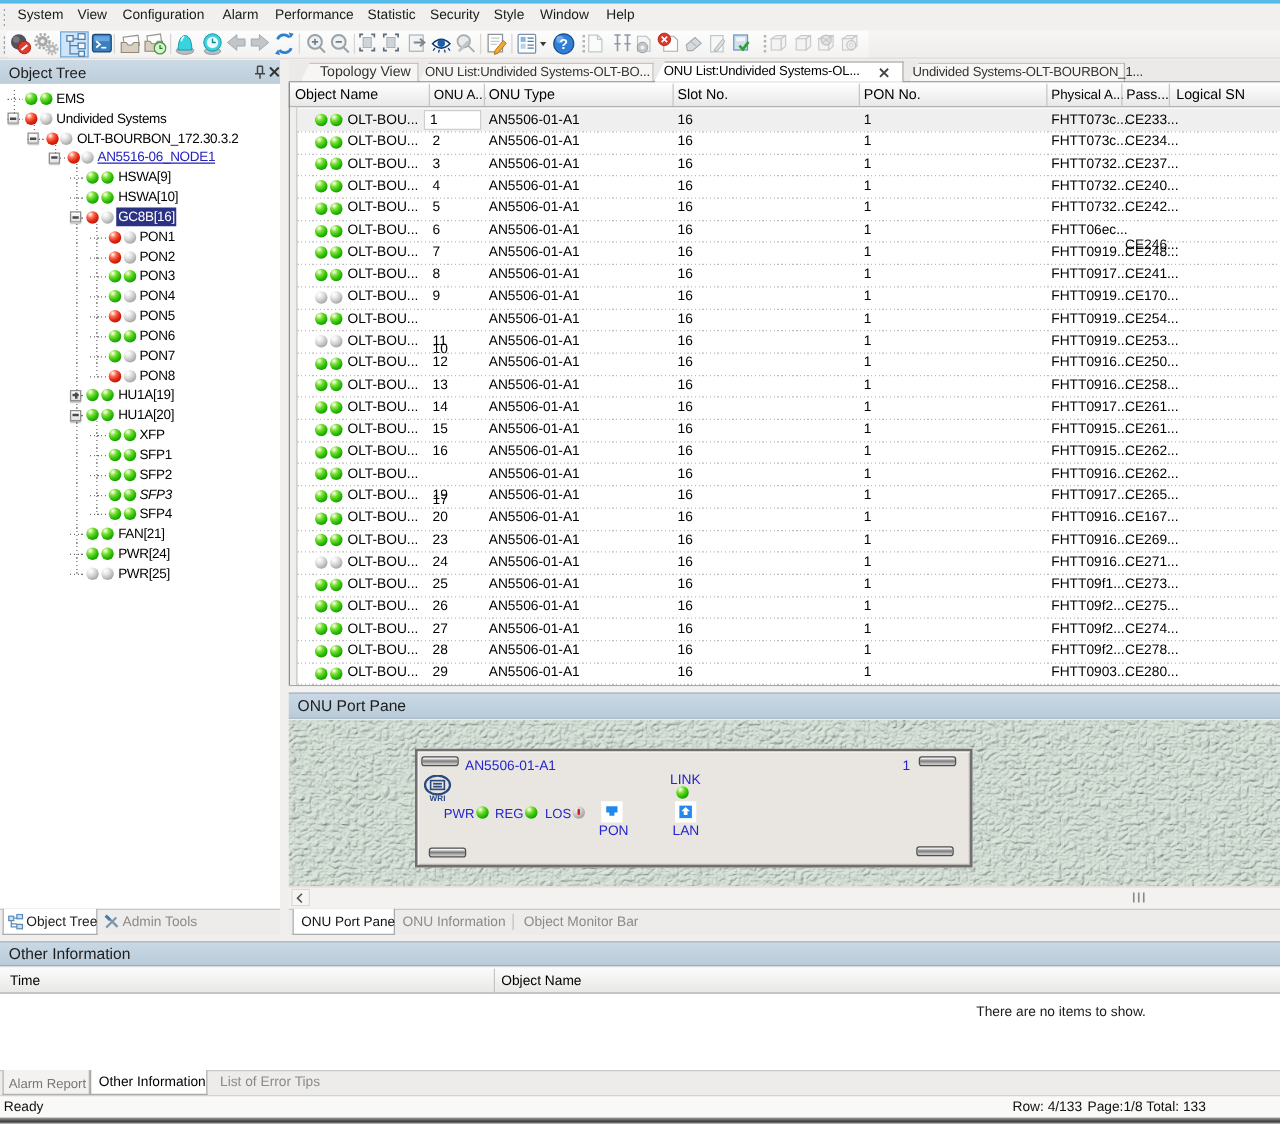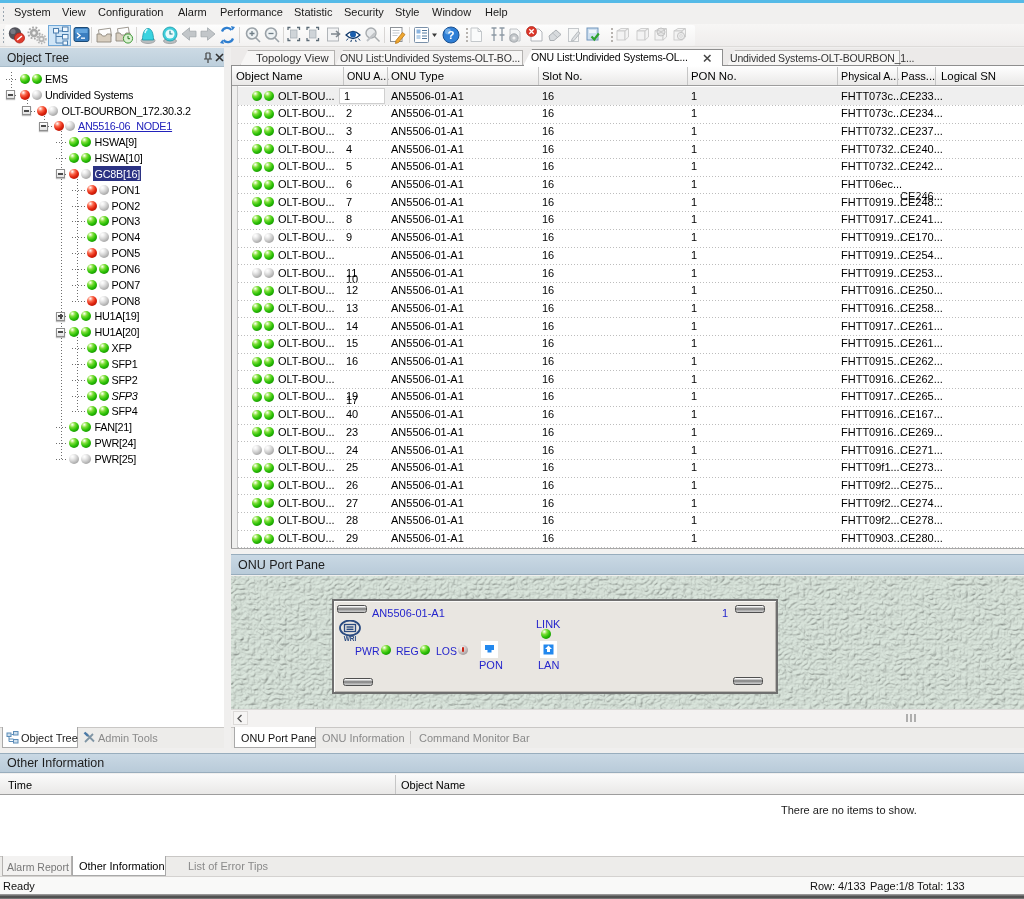--- a/index.html
+++ b/index.html
@@ -545,21 +545,21 @@
 <div class="cell" style="left:346px;top:388.4px;">19</div>
 <div class="cell" style="left:391px;top:388.4px;">AN5506-01-A1</div>
 <div class="cell" style="left:542px;top:388.4px;">16</div>
 <div class="cell" style="left:691px;top:388.4px;">1</div>
 <div class="cell" style="left:841px;top:388.4px;">FHTT0917...</div>
 <div class="cell" style="left:900px;top:388.4px;">CE265...</div>
 <div class="rowline" style="top:405.8px;"></div>
 <div class="led g" style="left:252px;top:409.6px;"></div>
 <div class="led g" style="left:263.5px;top:409.6px;"></div>
 <div class="cell" style="left:278px;top:406.1px;">OLT-BOU...</div>
-<div class="cell" style="left:346px;top:406.1px;">40</div>
+<div class="cell" style="left:346px;top:406.1px;">20</div>
 <div class="cell" style="left:391px;top:406.1px;">AN5506-01-A1</div>
 <div class="cell" style="left:542px;top:406.1px;">16</div>
 <div class="cell" style="left:691px;top:406.1px;">1</div>
 <div class="cell" style="left:841px;top:406.1px;">FHTT0916...</div>
 <div class="cell" style="left:900px;top:406.1px;">CE167...</div>
 <div class="rowline" style="top:423.5px;"></div>
 <div class="led g" style="left:252px;top:427.4px;"></div>
 <div class="led g" style="left:263.5px;top:427.4px;"></div>
 <div class="cell" style="left:278px;top:423.9px;">OLT-BOU...</div>
 <div class="cell" style="left:346px;top:423.9px;">23</div>
@@ -686,34 +686,34 @@
 <svg class="abs" style="left:905px;top:713px;" width="14" height="10">
       <g stroke="#8a8a8a" stroke-width="1.3">
         <path d="M2 1 v8 M6 1 v8 M10 1 v8"></path>
       </g>
     </svg>
 <div class="abs" style="left:231px;top:727px;width:793px;height:21px;background:#edecea;border-top:1px solid #c9c7c5;"></div>
 <div class="abs" style="left:234px;top:727px;width:82px;height:21px;background:#fff;border:1px solid #a9a9a9;border-top:none;"></div>
 <div class="abs" style="left:241px;top:732px;font-size:10.8px;color:#111;">ONU Port Pane</div>
 <div class="abs" style="left:322px;top:732px;font-size:11px;color:#8a8a8a;">ONU Information</div>
 <div class="abs" style="left:410px;top:731px;width:1px;height:13px;background:#c2c0be;"></div>
-<div class="abs" style="left:419px;top:732px;font-size:11px;color:#8a8a8a;">Command Monitor Bar</div>
+<div class="abs" style="left:419px;top:732px;font-size:11px;color:#8a8a8a;">Object Monitor Bar</div>
 <div class="abs" style="left:0;top:748px;width:1024px;height:5px;background:#f0efee;"></div>
 <div class="abs" style="left:0;top:753px;width:1024px;height:20px;background:linear-gradient(#c9d8e4,#b9cbd9);border-top:1px solid #98adbd;border-bottom:1px solid #98adbd;"></div>
 <div class="abs" style="left:7px;top:756px;font-size:12.5px;color:#1d1d1d;">Other Information</div>
 <div class="abs" style="left:0;top:774px;width:1024px;height:21px;background:linear-gradient(#fbfbfb,#e9e8e7);border-bottom:1px solid #9d9d9d;"></div>
 <div class="abs" style="left:8px;top:778.5px;font-size:11px;color:#000;">Time</div>
 <div class="abs" style="left:395px;top:775px;width:1px;height:19px;background:#c6c6c6;"></div>
 <div class="abs" style="left:401px;top:778.5px;font-size:11px;color:#000;">Object Name</div>
 <div class="abs" style="left:0;top:795px;width:1024px;height:61px;background:#fff;"></div>
 <div class="abs" style="left:781px;top:804px;font-size:11px;color:#1a1a1a;">There are no items to show.</div>
 <div class="abs" style="left:0;top:856px;width:1024px;height:20px;background:#edecea;border-top:1px solid #c9c7c5;"></div>
 <div class="abs" style="left:2px;top:856px;width:70px;height:20px;background:#f3f2f1;border:1px solid #b4b2b0;border-top:none;"></div>
 <div class="abs" style="left:7px;top:860.5px;font-size:10.5px;color:#777;">Alarm Report</div>
 <div class="abs" style="left:72px;top:856px;width:94px;height:20px;background:#fff;border:1px solid #a9a9a9;border-top:none;"></div>
 <div class="abs" style="left:79px;top:860px;font-size:11px;color:#000;">Other Information</div>
-<div class="abs" style="left:188px;top:860px;font-size:11px;color:#8a8a8a;">List of Error Tips</div>
+<div class="abs" style="left:176px;top:860px;font-size:11px;color:#8a8a8a;">List of Error Tips</div>
 <div class="abs" style="left:0;top:876px;width:1024px;height:18px;background:#f9f9f8;border-top:1px solid #d4d2d0;"></div>
 <div class="abs" style="left:3px;top:880px;font-size:11px;color:#111;">Ready</div>
 <div class="abs" style="left:810px;top:880px;font-size:11px;color:#111;">Row: 4/133</div>
 <div class="abs" style="left:870px;top:880px;font-size:11px;color:#111;">Page:1/8</div>
 <div class="abs" style="left:917px;top:880px;font-size:11px;color:#111;">Total: 133</div>
 <div class="abs" style="left:0;top:894px;width:1024px;height:5px;background:linear-gradient(#a8a8a8,#3f3f3f 60%,#8a8a8a);"></div>
 </div>
 </body></html>

